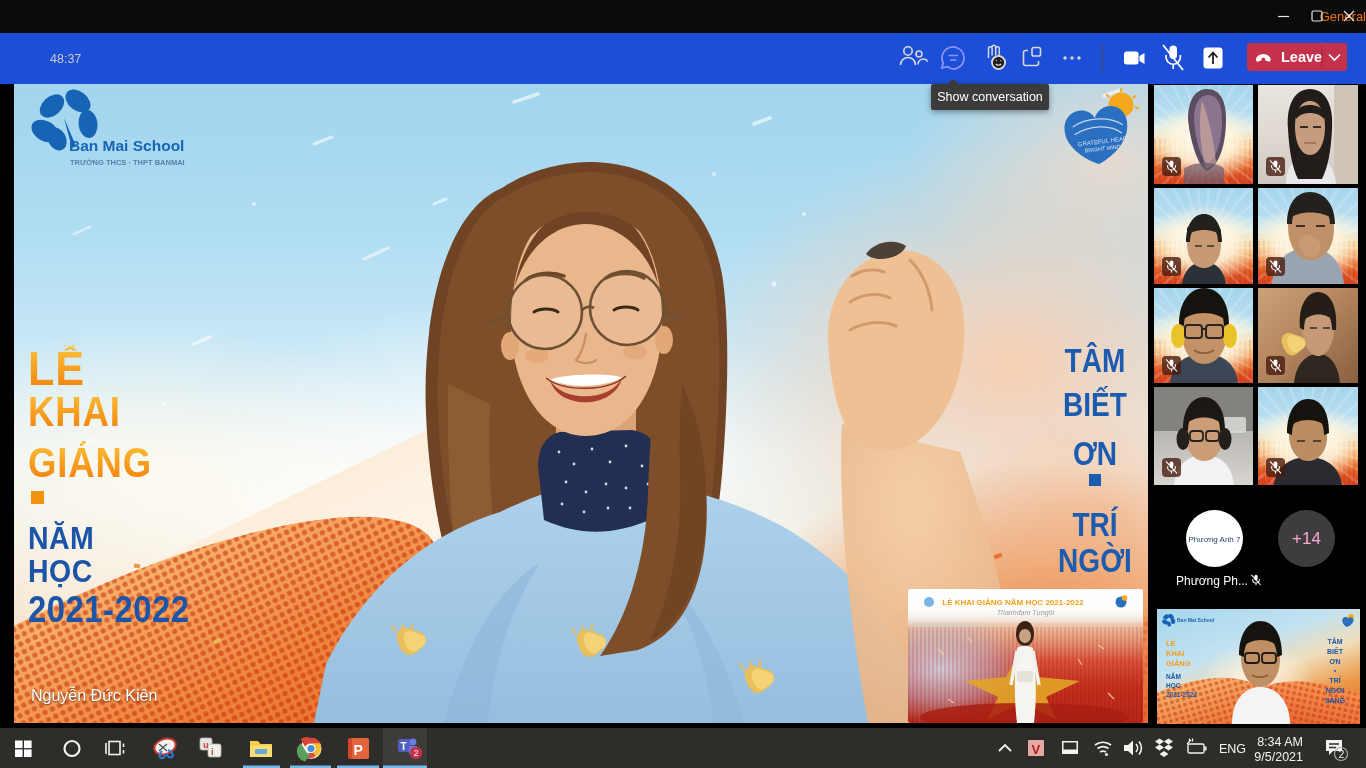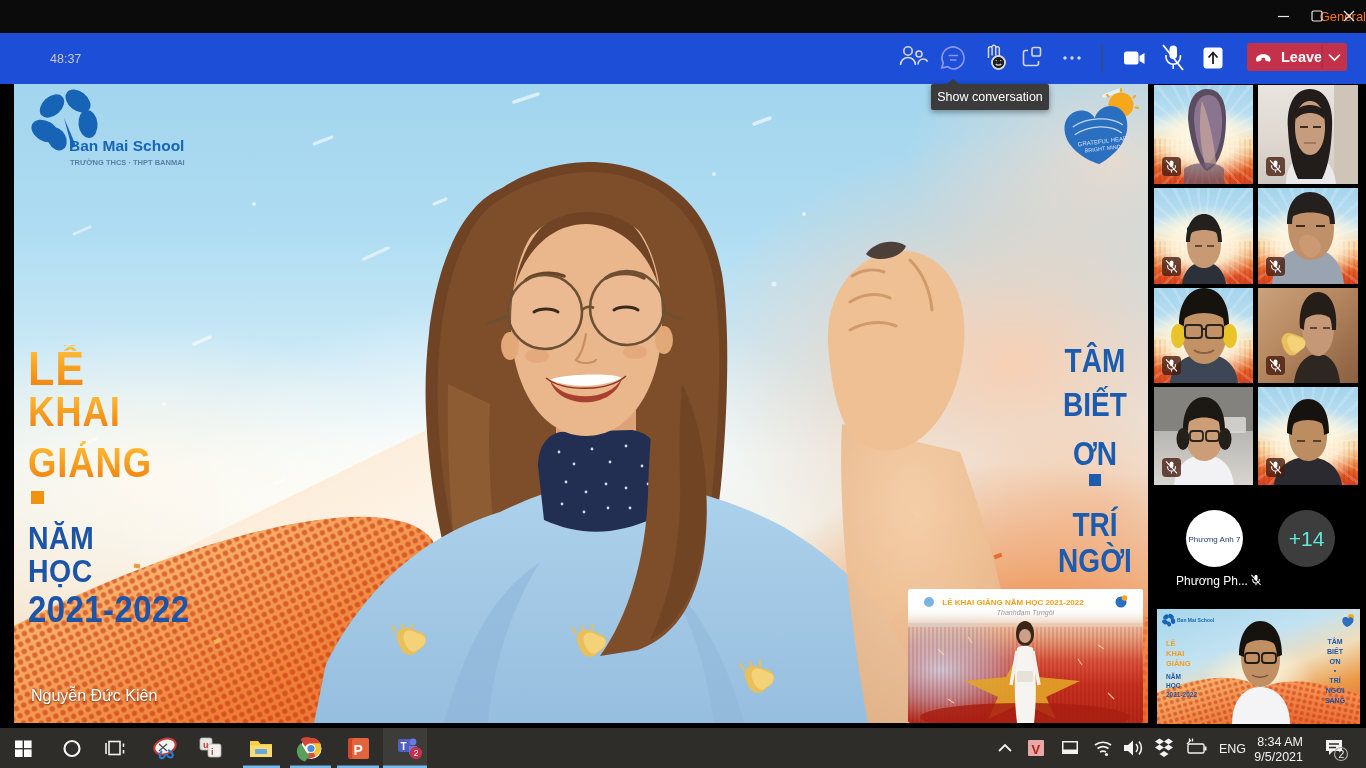--- a/index.html
+++ b/index.html
@@ -456,21 +456,21 @@
               <path d="M5.6 8.2 v1 a3.9 3.9 0 0 0 7.8 0 v-1"></path>
               <line x1="9.5" y1="13.4" x2="9.5" y2="15.6"></line>
               <line x1="4" y1="3.4" x2="15" y2="15.4"></line>
             </g>
           </svg></div>
     </div>
 
     <div class="abs" style="left:38px;top:426px;width:57px;height:57px;border-radius:50%;background:#fff;text-align:center;">
       <div style="font-size:8px;color:#25406e;padding-top:25px;">Phương Anh 7</div>
     </div>
-    <div class="abs" style="left:130px;top:426px;width:57px;height:57px;border-radius:50%;background:#3d3d3d;color:#5eead4;text-align:center;font-size:21px;line-height:57px;">+14</div>
+    <div class="abs" style="left:130px;top:426px;width:57px;height:57px;border-radius:50%;background:#3d3d3d;color:#f9a8d4;text-align:center;font-size:17px;line-height:57px;">+14</div>
     <div class="abs" style="left:28px;top:490px;font-size:12px;color:#fff;">Phương Ph...</div>
     <svg class="abs" style="left:100px;top:488px;" width="16" height="16" viewBox="0 0 19 19">
         <g stroke="#fff" stroke-width="1.2" fill="none">
           <rect x="7.6" y="3.4" width="3.8" height="6.6" rx="1.9" fill="#fff" stroke="none"></rect>
           <path d="M5.6 8.2 v1 a3.9 3.9 0 0 0 7.8 0 v-1"></path>
           <line x1="9.5" y1="13.4" x2="9.5" y2="15.6"></line>
           <line x1="4" y1="3.4" x2="15" y2="15.4"></line>
         </g>
       </svg>
 

